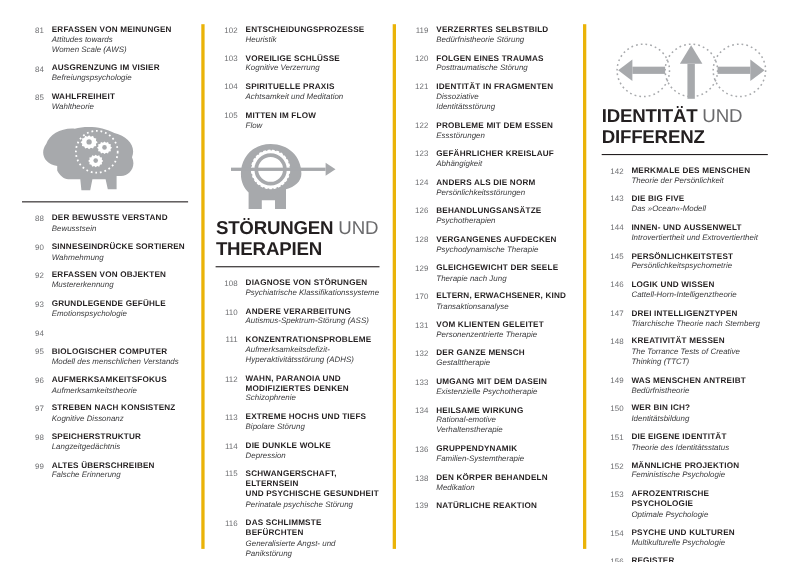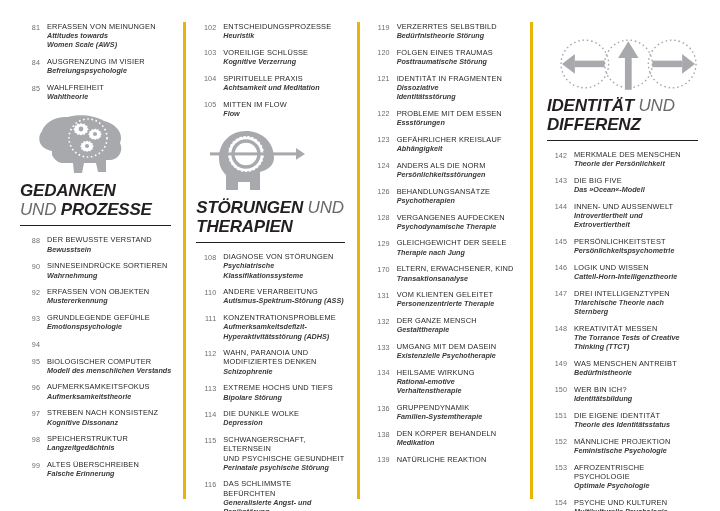--- a/index.html
+++ b/index.html
@@ -39,36 +39,35 @@
     padding-top: 0.5px;
     letter-spacing: 0.1px;
   }
   .entry .body {
     padding-left: 7px;
     flex: 1 1 auto;
   }
   .entry .title {
     font-size: 7.4px;
     line-height: 9.2px;
-    font-weight: normal;
+    font-weight: bold;
     letter-spacing: 0.18px;
     color: #231f20;
     text-transform: uppercase;
   }
   .entry .sub {
     font-size: 7.2px;
     line-height: 9.2px;
     font-style: italic;
     color: #3a3a3c;
     letter-spacing: 0.02px;
-    font-weight: bold;
   }
 
   
-  .section-head { margin: 10px 0 6px 0; font-style: italic; }
+  .section-head { margin: 10px 0 6px 0; }
   .sect-icon {
     height: 66px;
     display: flex;
     align-items: flex-end;
     justify-content: center;
     margin-bottom: 2px;
   }
   .sect-icon.left { justify-content: flex-start; padding-left: 12px; }
   .sect-title {
     font-size: 17px;
@@ -126,24 +125,20 @@
           <circle cx="56" cy="23" r="19" fill="none" stroke="#ffffff" stroke-width="1.6" stroke-dasharray="1.6 2.6"></circle>
           <g fill="#ffffff">
             <path d="M49 14 m0 -6 l1.6 1.3 l2-0.8 l0.8 2 l2.1 0.3 l-0.3 2.1 l1.6 1.4 l-1.6 1.4 l0.3 2.1 l-2.1 0.3 l-0.8 2 l-2-0.8 l-1.6 1.3 l-1.6-1.3 l-2 0.8 l-0.8-2 l-2.1-0.3 l0.3-2.1 l-1.6-1.4 l1.6-1.4 l-0.3-2.1 l2.1-0.3 l0.8-2 l2 0.8 Z"></path>
             <circle cx="49" cy="14" r="2.4" fill="#a7a9ac"></circle>
             <path d="M63 19 m0 -5.4 l1.4 1.2 l1.8-0.7 l0.7 1.8 l1.9 0.3 l-0.3 1.9 l1.4 1.2 l-1.4 1.2 l0.3 1.9 l-1.9 0.3 l-0.7 1.8 l-1.8-0.7 l-1.4 1.2 l-1.4-1.2 l-1.8 0.7 l-0.7-1.8 l-1.9-0.3 l0.3-1.9 l-1.4-1.2 l1.4-1.2 l-0.3-1.9 l1.9-0.3 l0.7-1.8 l1.8 0.7 Z"></path>
             <circle cx="63" cy="19" r="2.1" fill="#a7a9ac"></circle>
             <path d="M55 31 m0 -5.4 l1.4 1.2 l1.8-0.7 l0.7 1.8 l1.9 0.3 l-0.3 1.9 l1.4 1.2 l-1.4 1.2 l0.3 1.9 l-1.9 0.3 l-0.7 1.8 l-1.8-0.7 l-1.4 1.2 l-1.4-1.2 l-1.8 0.7 l-0.7-1.8 l-1.9-0.3 l0.3-1.9 l-1.4-1.2 l1.4-1.2 l-0.3-1.9 l1.9-0.3 l0.7-1.8 l1.8 0.7 Z"></path>
             <circle cx="55" cy="31" r="2.1" fill="#a7a9ac"></circle>
           </g>
         </svg>
-      </div>
-      <div class="sect-title">
-        <span>GEDANKEN</span><br>
-        <span class="light">UND </span><span>PROZESSE</span>
       </div>
       <div class="rule"></div>
     </div>
 
     <div class="entries" id="c1-bot">
         <div class="entry">
           <div class="num">88</div>
           <div class="body">
             <div class="title">DER BEWUSSTE VERSTAND</div>
             <div class="sub">Bewusstsein</div>

